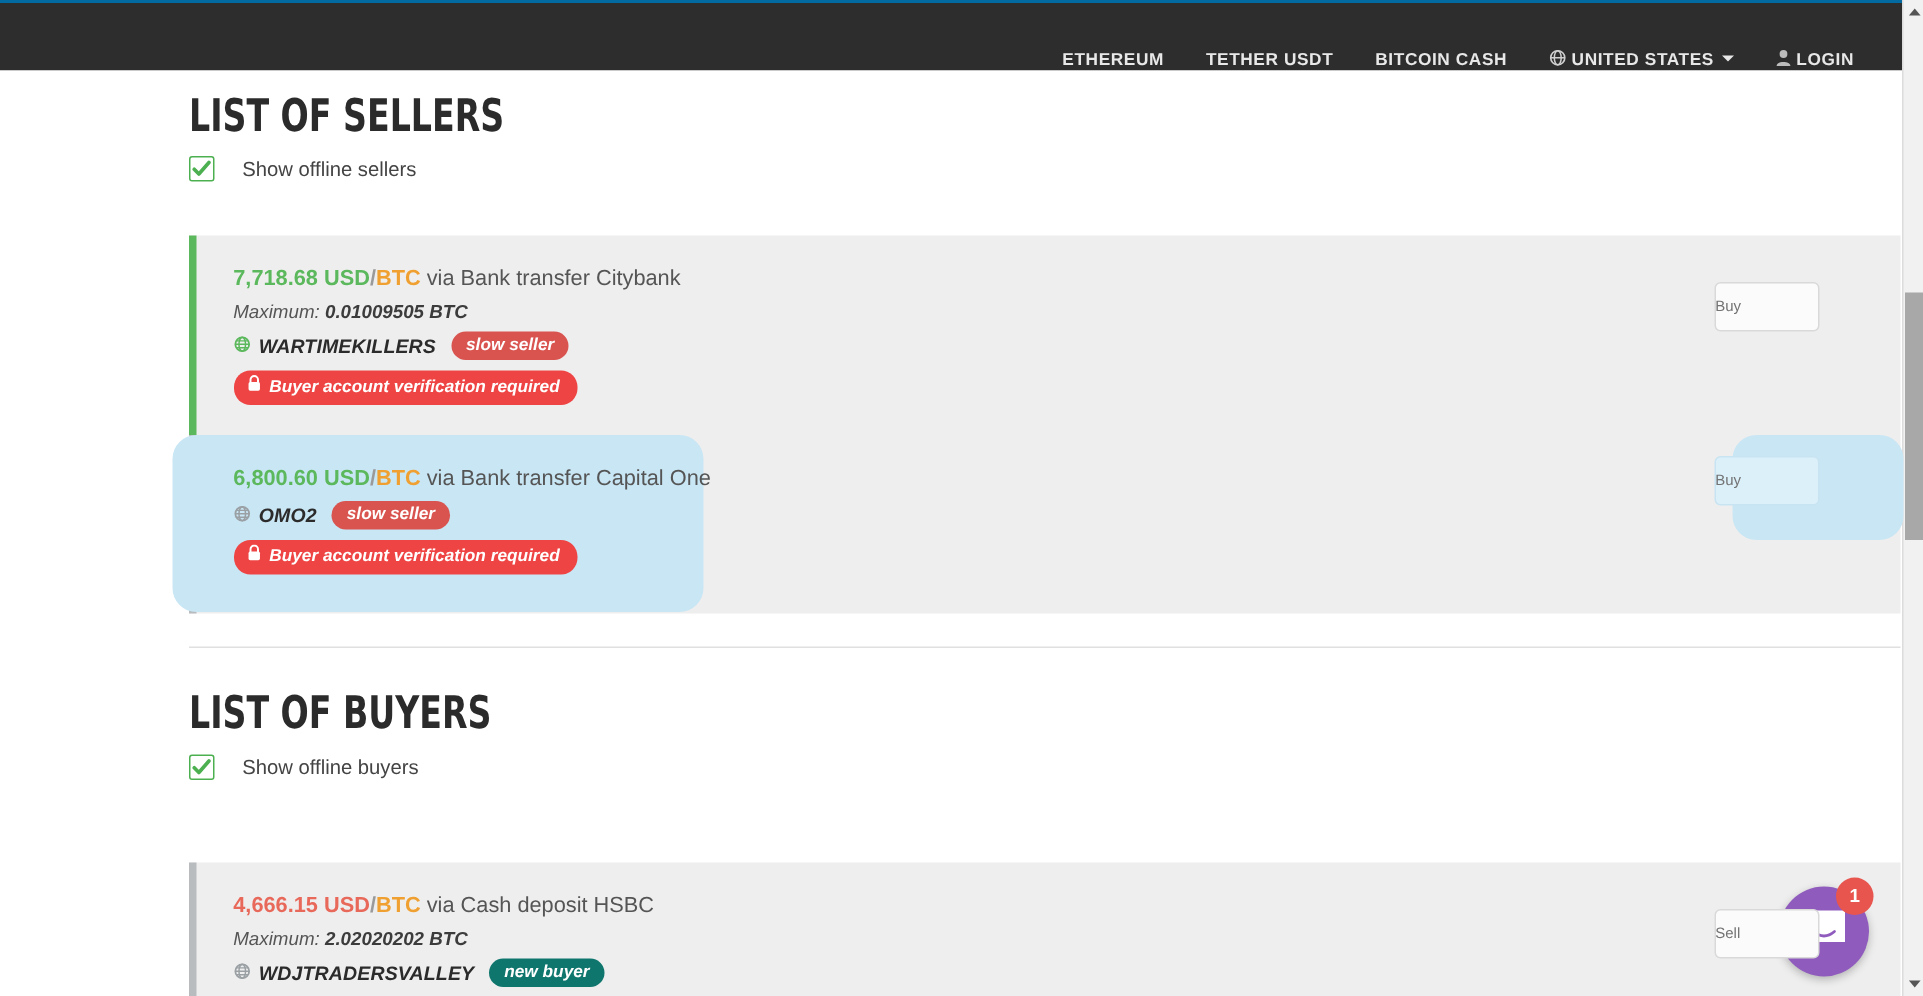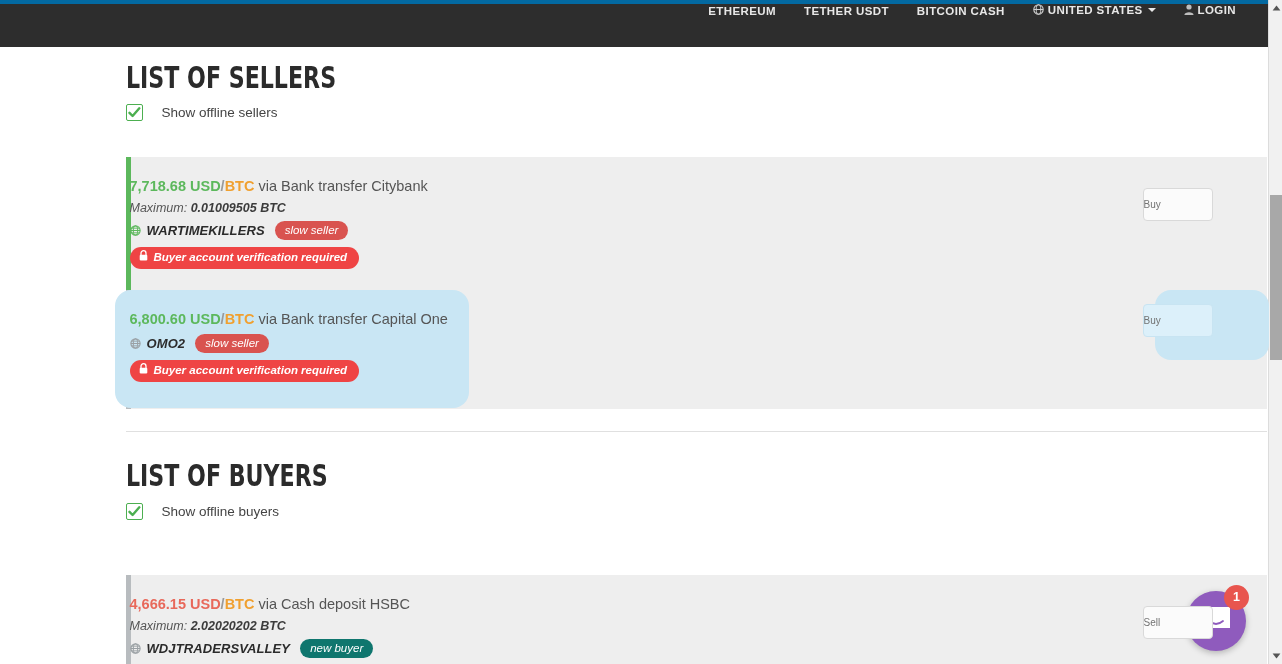--- a/index.html
+++ b/index.html
@@ -9,22 +9,22 @@
     background:#ffffff;
     font-family:"Liberation Sans", sans-serif;
     overflow:hidden;
     position:relative;
   }
 
   
   .topbar {
     position:absolute; top:0; left:0; width:1268px; height:47px;
     background:#2d2d2d;
-    border-top:4px solid #0369a1;
-    display:flex; align-items:flex-start; justify-content:flex-end;
+    border-top:2px solid #0369a1;
+    display:flex; align-items:flex-end; justify-content:flex-end;
     padding-right:18px;
   }
   .nav-links { display:flex; align-items:center; gap:0; }
   .nav-item {
     color:#e8e8e8; font-size:11.5px; font-weight:bold;
     letter-spacing:0.4px; padding:0 14px; cursor:pointer;
     white-space:nowrap; text-decoration:none;
   }
   .nav-icon { display:inline-block; margin-right:4px; vertical-align:-1px; }
   .caret {
@@ -60,21 +60,21 @@
   
   .listing {
     position:absolute; left:64px; width:1141px;
     background:#eeeeee;
     display:flex; align-items:flex-start;
   }
   .listing .accent { position:absolute; left:0; top:0; bottom:0; width:5px; }
   .accent-online { background:#5cb85c; }
   .accent-offline { background:#b8bcbf; }
 
-  .info { padding:22px 0 0 4px; position:relative; z-index:3; }
+  .info { padding:22px 0 0 30px; position:relative; z-index:3; }
   .price-line { font-size:14.5px; color:#4a4a4a; line-height:1.1; }
   .price-val { font-weight:bold; }
   .price-green { color:#5cb85c; }
   .price-red { color:#e8685a; }
   .cur-usd-green { color:#5cb85c; font-weight:bold; }
   .cur-usd-red { color:#e8685a; font-weight:bold; }
   .cur-slash { color:#9a9a9a; font-weight:bold; }
   .cur-btc { color:#f0a030; font-weight:bold; }
   .via { color:#555; }
 
@@ -85,21 +85,21 @@
 
   .trader-line { display:flex; align-items:center; margin-top:6px; }
   .globe { flex:none; margin-right:6px; }
   .trader-name {
     font-size:13px; font-weight:bold; font-style:italic; color:#2b2b2b;
     letter-spacing:0.1px;
   }
   .badge {
     display:inline-block; margin-left:10px; padding:2px 10px 3px;
     border-radius:11px; color:#fff; font-size:11.5px;
-    font-weight:normal; font-style:italic; line-height:1.25;
+    font-weight:bold; font-style:italic; line-height:1.25;
   }
   .badge-slow { background:#d9534f; }
   .badge-new  { background:#0f766e; }
 
   .verify {
     display:inline-flex; align-items:center; margin-top:7px;
     background:#ef4444; color:#fff; border-radius:11px;
     padding:3px 12px 4px 9px; font-size:11.5px;
     font-weight:bold; font-style:italic; line-height:1.25;
   }

